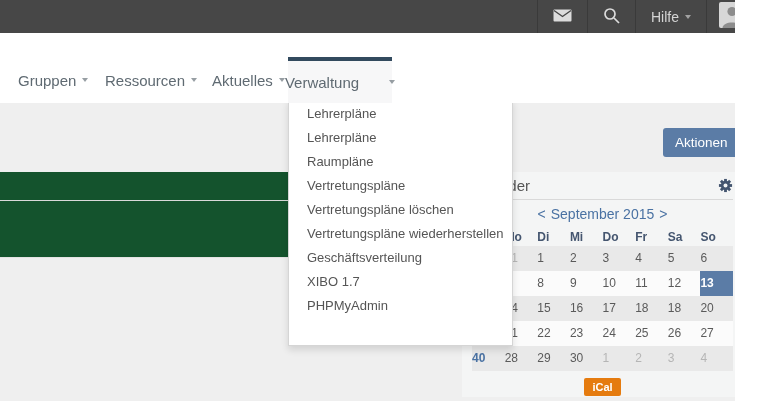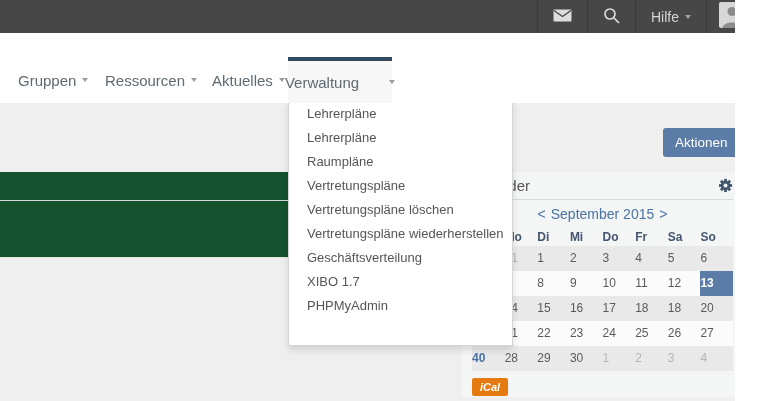--- a/index.html
+++ b/index.html
@@ -53,21 +53,21 @@
   .cal-grid{width:261px;margin-left:10px;}
   .cal-row{display:grid;grid-template-columns:repeat(8,1fr);height:25px;line-height:25px;
            text-align:left;font-size:12px;color:#5a5a5a;}
   .cal-row.head{height:18px;line-height:18px;font-weight:bold;color:var(--header-navy,#44556f);}
   .cal-row.stripe{background:#e9e9e9;}
   .cal-row.plain{background:#fbfbfb;}
   .week-num{color:var(--link-blue,#4a72a3);font-weight:bold;}
   .day{cursor:pointer;}
   .day.muted{color:#b5b5b5;}
   .day.selected{background:var(--accent-blue,#5b7ca6);color:#fff;font-weight:bold;}
-  .cal-footer{width:261px;margin-left:10px;text-align:left;margin-top:6px;font-style:italic;}
+  .cal-footer{width:261px;margin-left:10px;text-align:center;margin-top:6px;}
   .ical{display:inline-block;background:var(--ical-orange,#e57b0f);color:#fff;font-size:11px;
         font-weight:bold;padding:3px 8px;border-radius:2px;cursor:pointer;}
 
   
   .dropdown{position:absolute;left:288px;top:99px;width:225px;height:247px;box-sizing:border-box;
             background:#fff;border:1px solid #d5d5d5;border-top:none;padding:3px 0;
             box-shadow:0 4px 7px rgba(0,0,0,.12);z-index:3;}
   .dd-item{height:24px;line-height:24px;padding-left:18px;font-size:13px;color:#555;
            cursor:pointer;white-space:nowrap;}
 </style>

